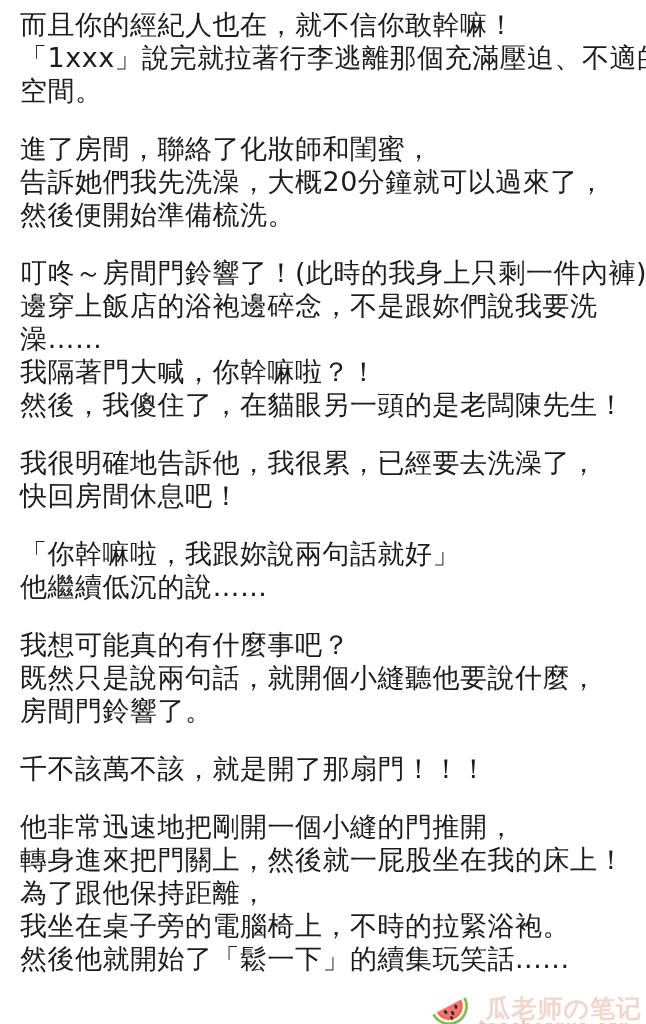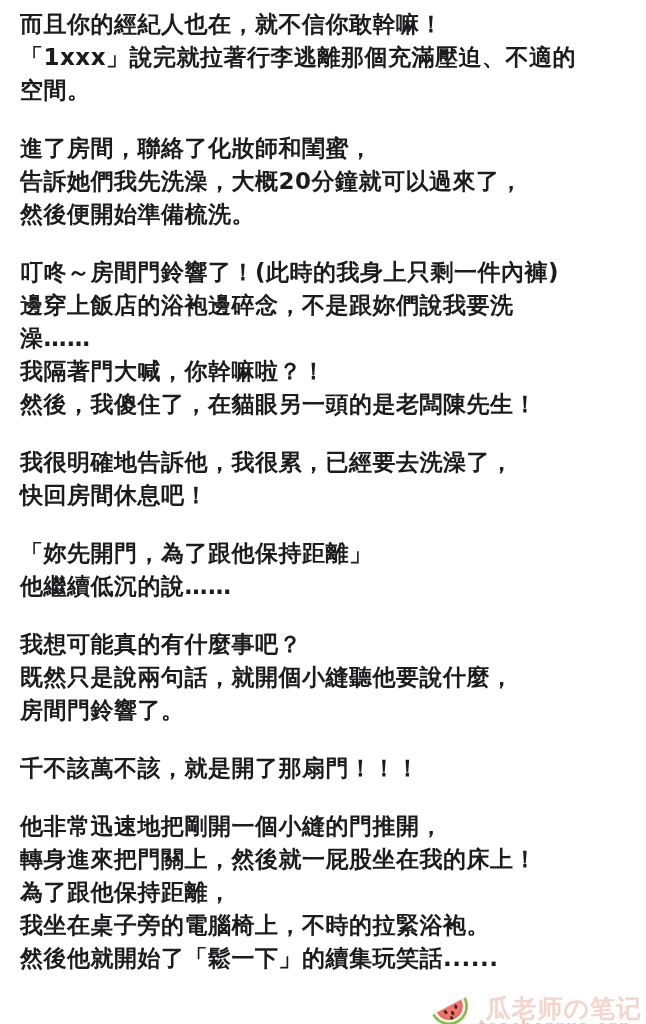--- a/index.html
+++ b/index.html
@@ -18,26 +18,26 @@
     position: absolute;
     top: 8px;
     left: 20px;
     right: 0;
     color: #1c1c1e;
   }
   .paragraph {
     margin: 0 0 25px 0;
   }
   .line {
-    font-size: 23px;
+    font-size: 27px;
     line-height: 33px;
     height: 33px;
     white-space: nowrap;
     letter-spacing: 0.5px;
-    font-weight: 700;
+    font-weight: 400;
   }
   .watermark {
     position: absolute;
     right: 2px;
     top: 972px;
     width: 200px;
     height: 52px;
     pointer-events: none;
     margin-top: 16px;
   }
@@ -91,21 +91,21 @@
       <div class="line">邊穿上飯店的浴袍邊碎念，不是跟妳們說我要洗</div>
       <div class="line">澡……</div>
       <div class="line">我隔著門大喊，你幹嘛啦？！</div>
       <div class="line">然後，我傻住了，在貓眼另一頭的是老闆陳先生！</div>
     </div>
     <div class="paragraph">
       <div class="line">我很明確地告訴他，我很累，已經要去洗澡了，</div>
       <div class="line">快回房間休息吧！</div>
     </div>
     <div class="paragraph">
-      <div class="line">「妳先開門，為了跟他保持距離」</div>
+      <div class="line">「你幹嘛啦，我跟妳說兩句話就好」</div>
       <div class="line">他繼續低沉的說……</div>
     </div>
     <div class="paragraph">
       <div class="line">我想可能真的有什麼事吧？</div>
       <div class="line">既然只是說兩句話，就開個小縫聽他要說什麼，</div>
       <div class="line">房間門鈴響了。</div>
     </div>
     <div class="paragraph">
       <div class="line">千不該萬不該，就是開了那扇門！！！</div>
     </div>

